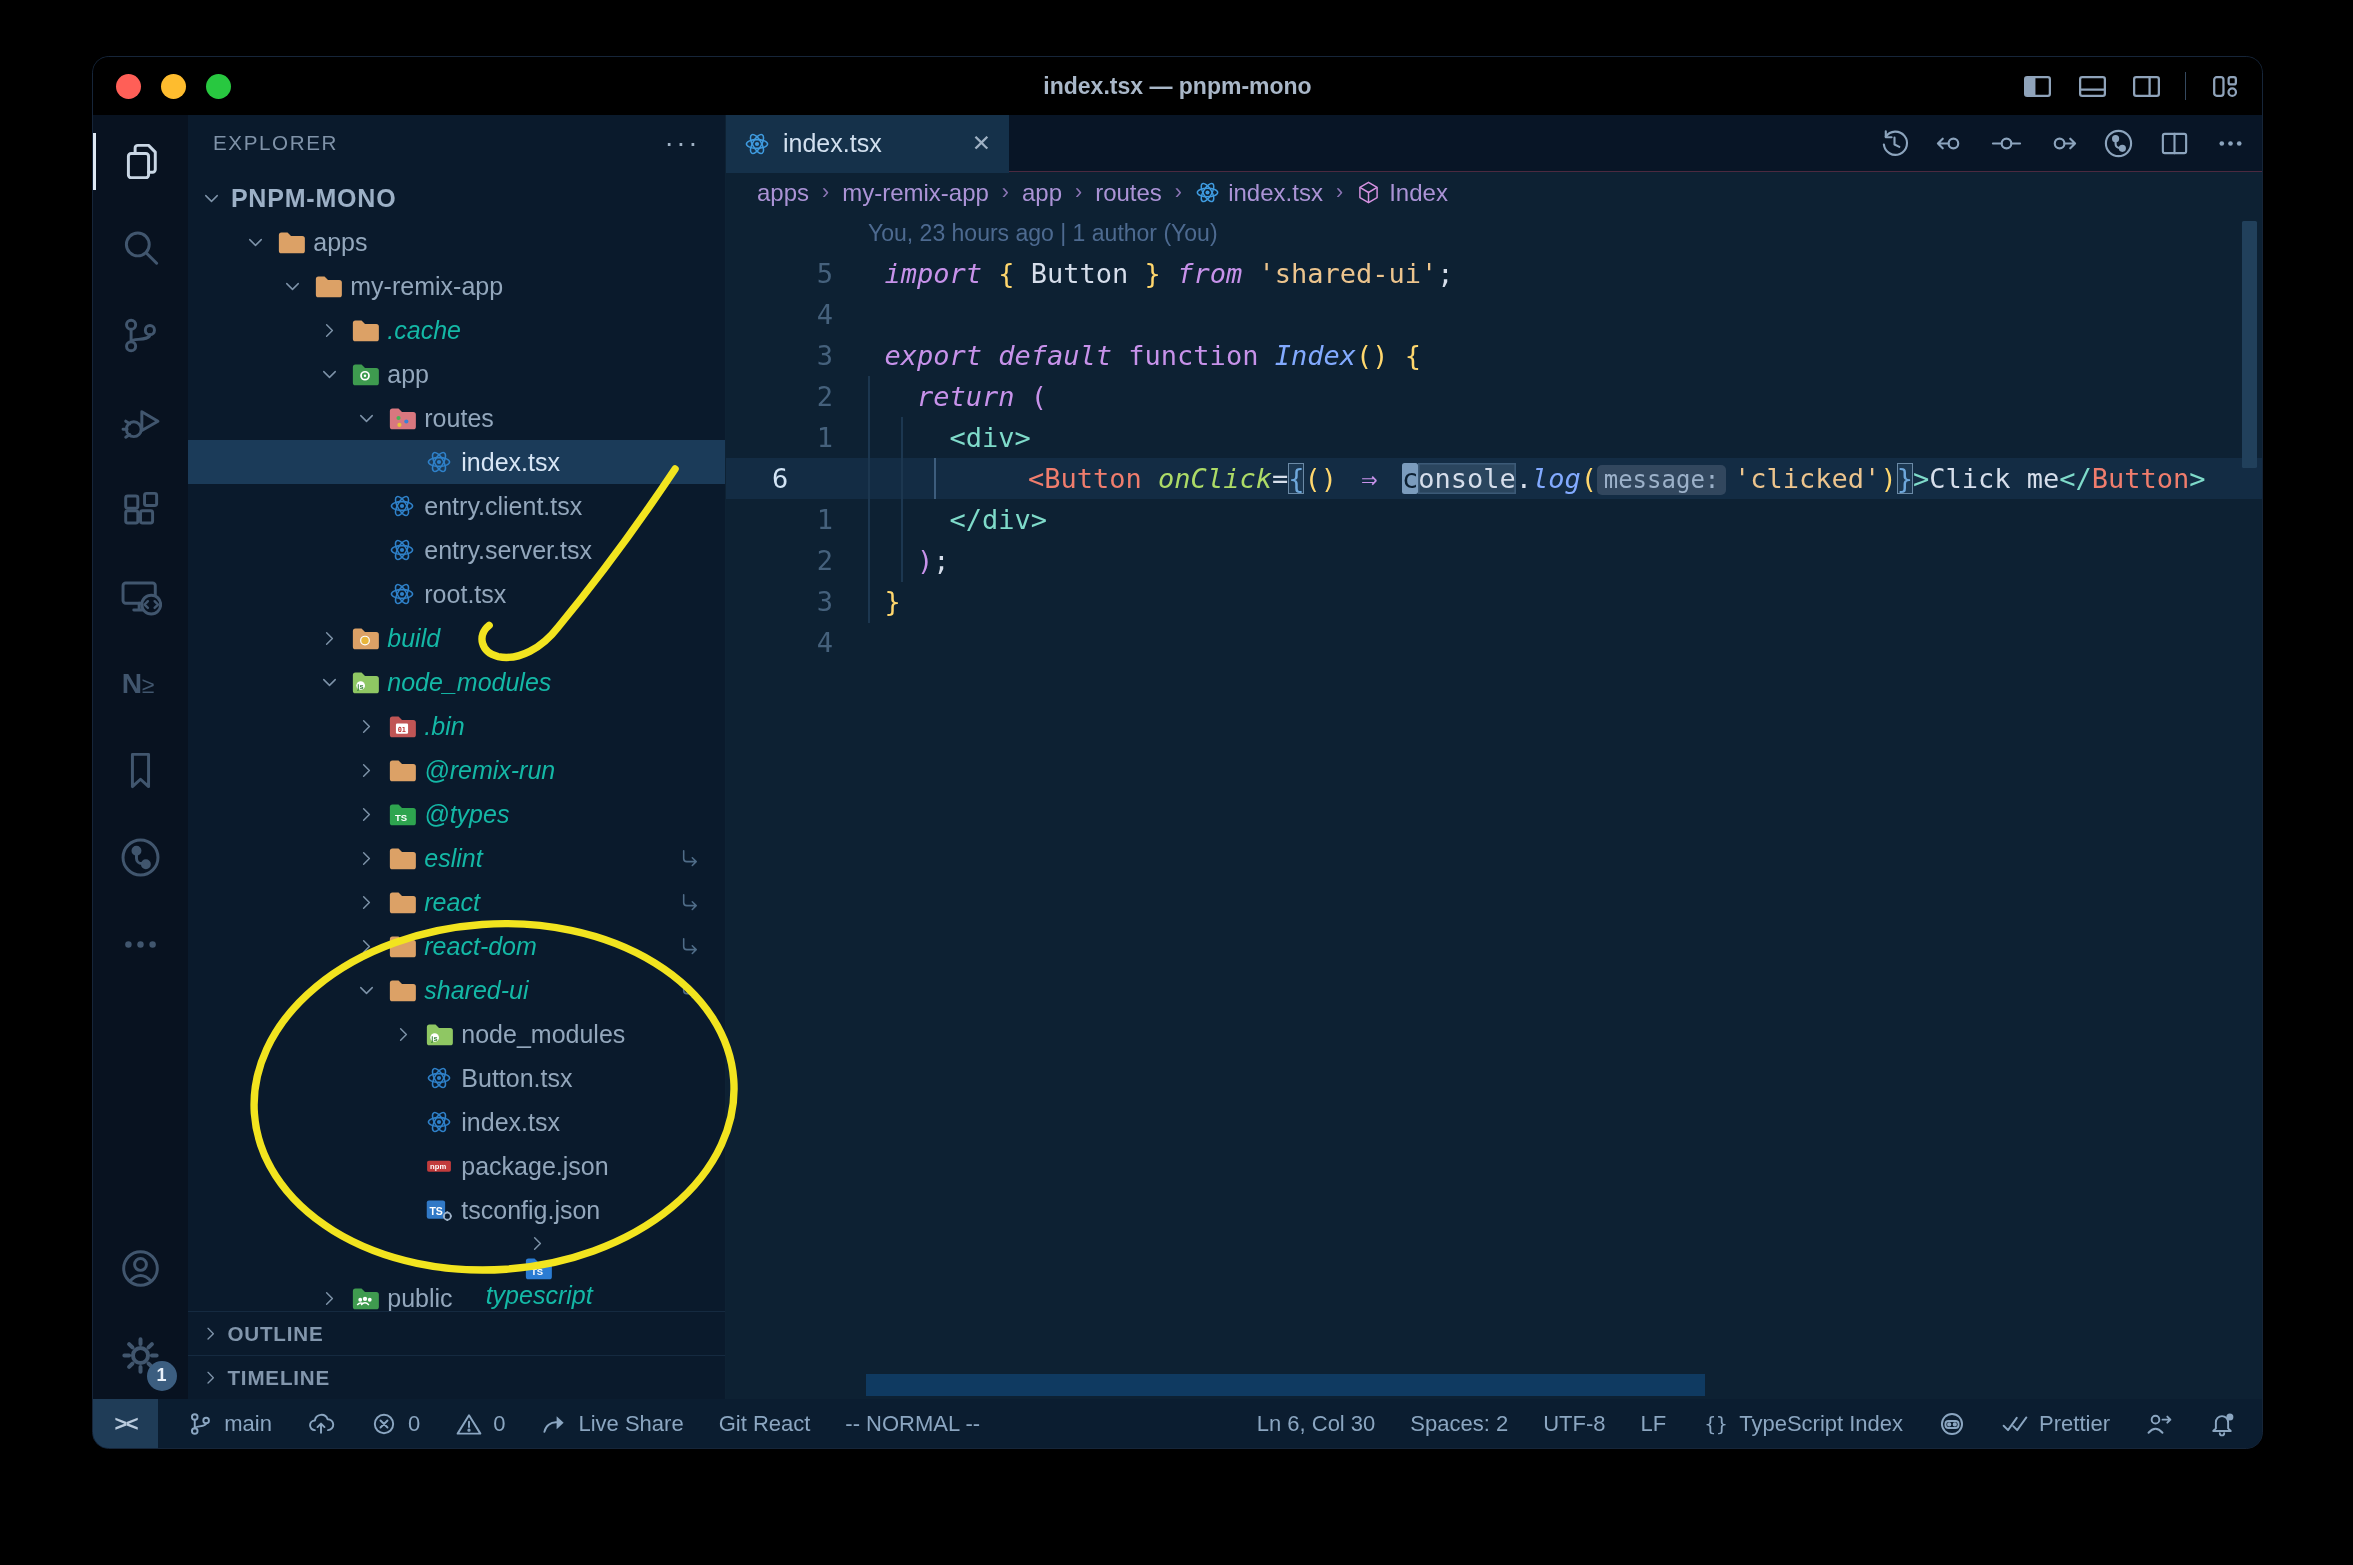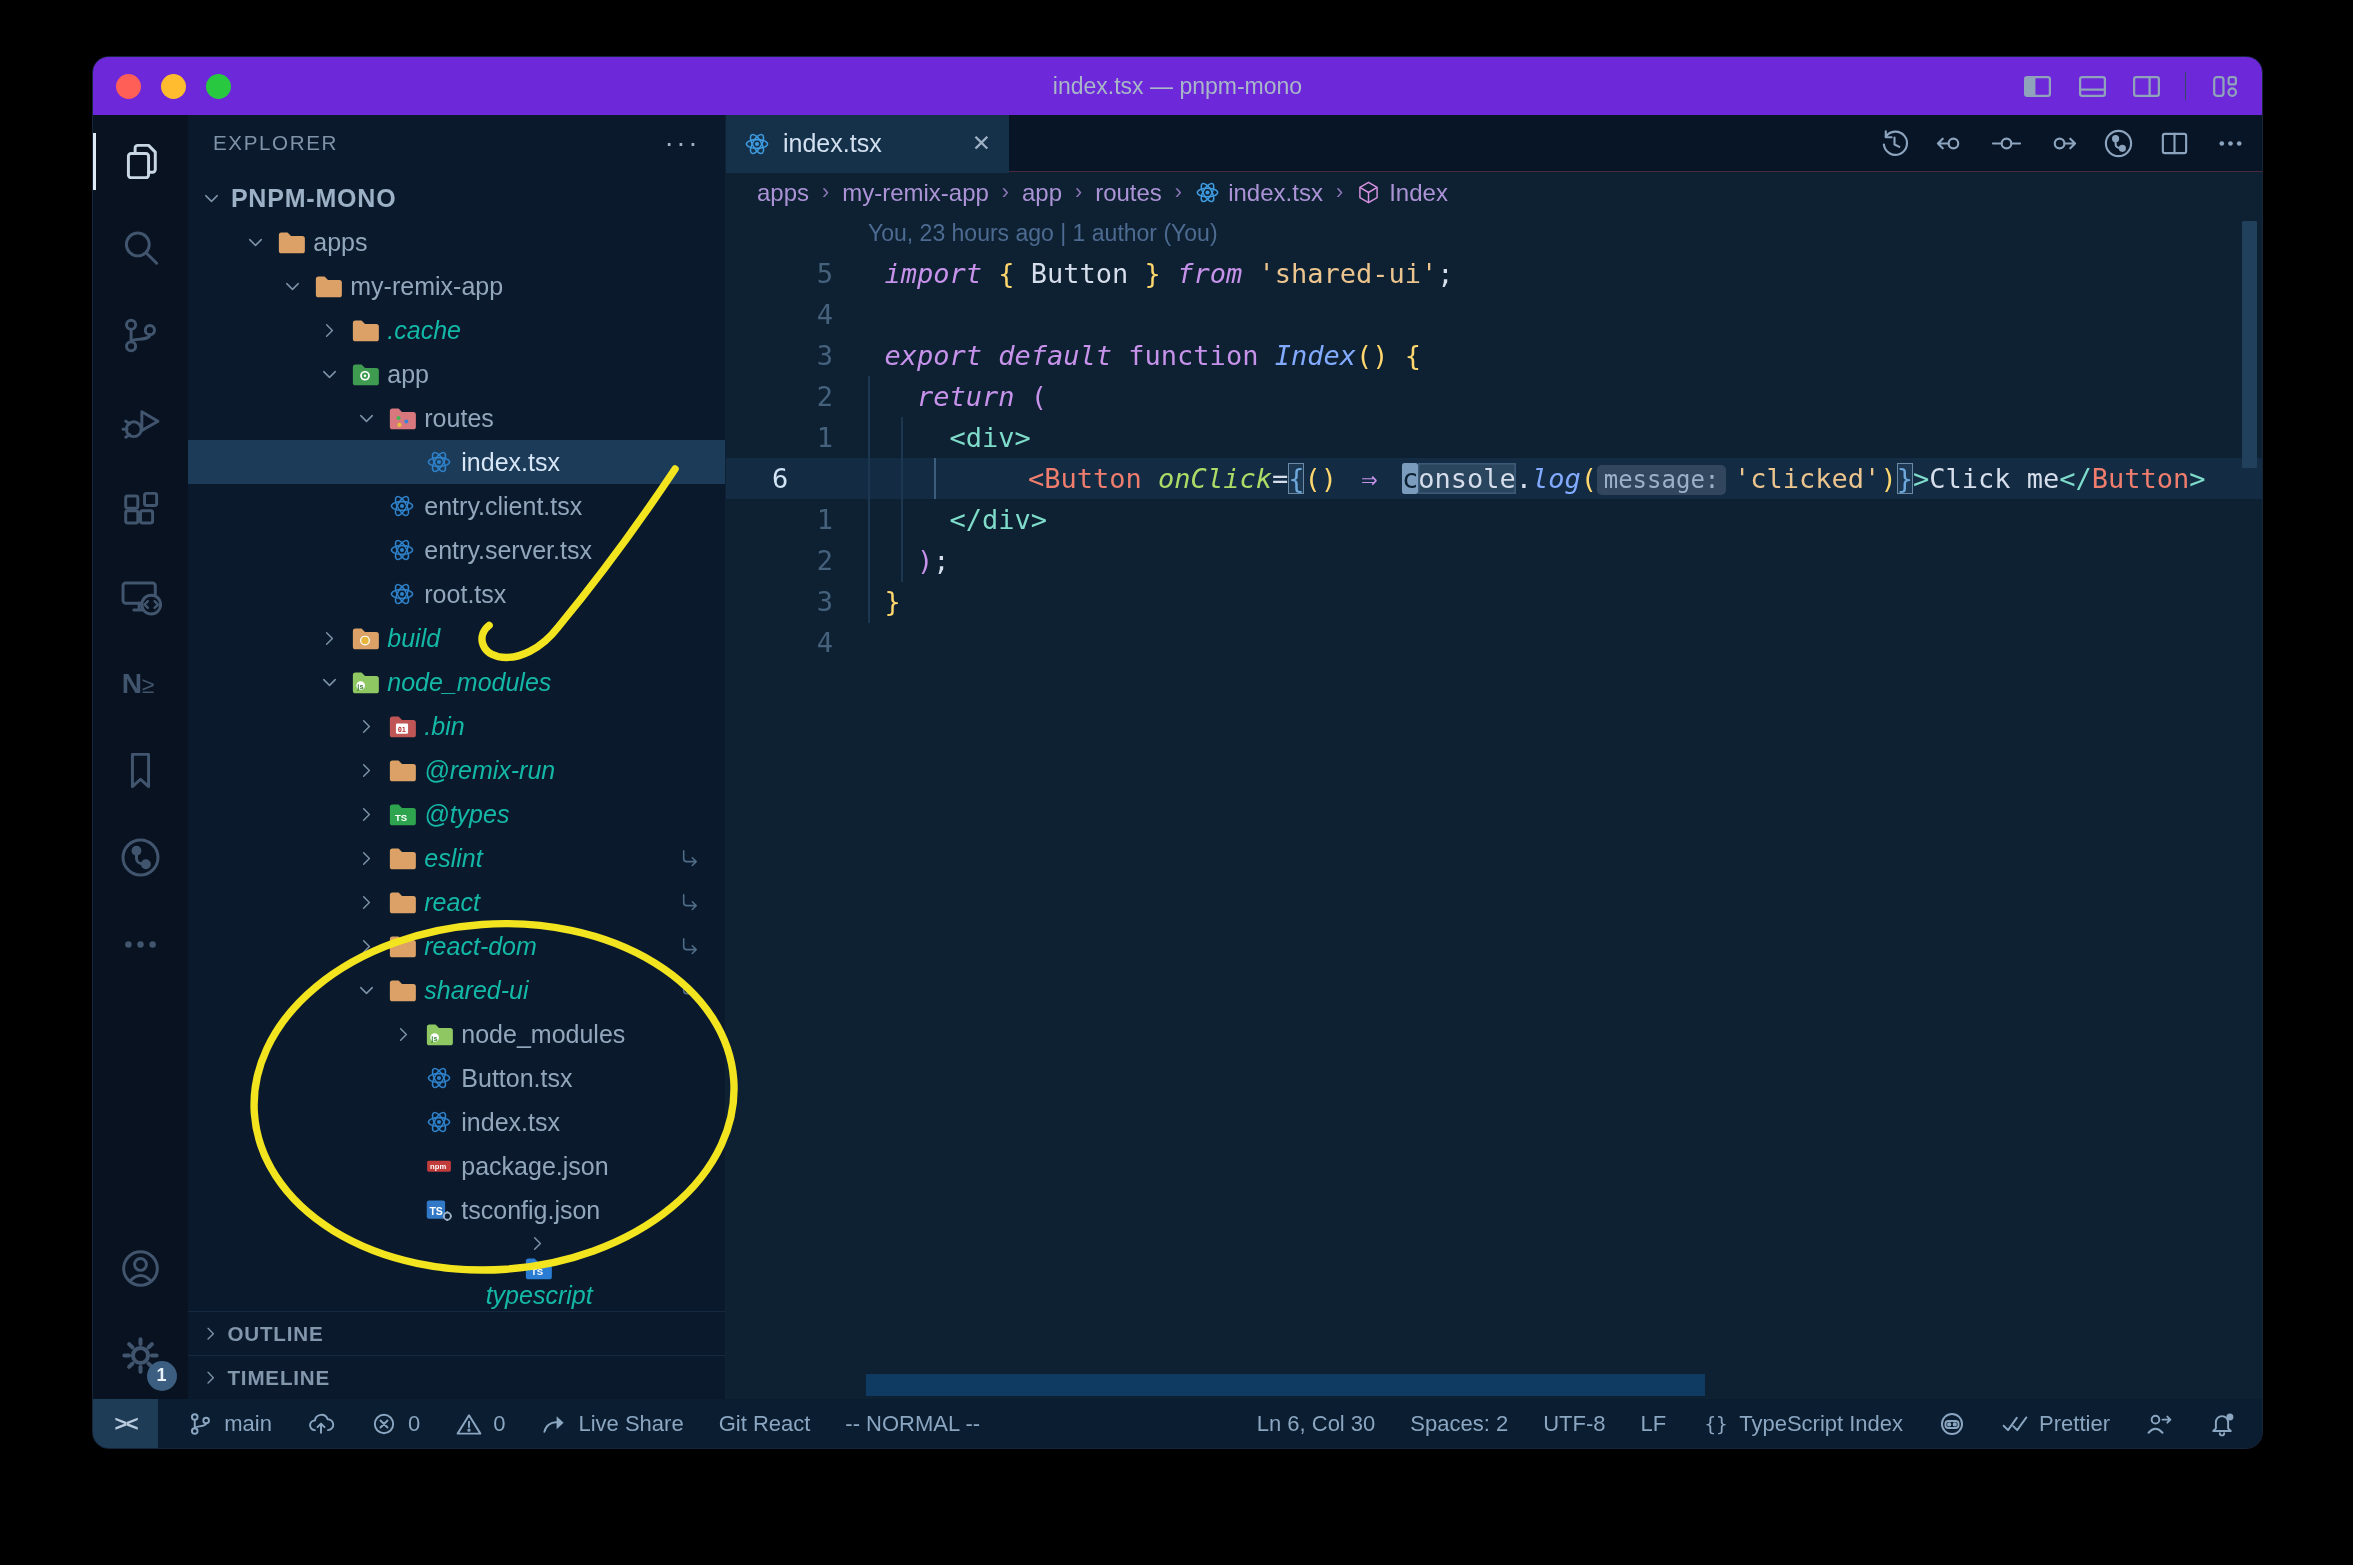--- a/index.html
+++ b/index.html
@@ -1,21 +1,21 @@
 <!DOCTYPE html>
 <html style="font-size:13px"><head>
 <meta charset="utf-8">
 <style>
   html,body{margin:0;padding:0;width:2354px;height:1565px;background:#000;overflow:hidden;
     font-family:"Liberation Sans",sans-serif;-webkit-font-smoothing:antialiased;}
   .window{position:absolute;left:92px;top:56px;width:2169px;height:1391px;background:#0b1b2d;
     border-radius:16.5px;overflow:hidden;display:flex;flex-direction:column;
     box-shadow:0 33px 99px rgba(0,0,0,.85);border:0.8px solid #162539;}
   
-  .titlebar{height:58px;background:#6d28d9;position:relative;flex:0 0 auto;display:flex;align-items:center;}
+  .titlebar{height:58px;background:#000000;position:relative;flex:0 0 auto;display:flex;align-items:center;font-weight:bold;}
   .traffic{position:absolute;left:23px;top:16.5px;display:flex;gap:20px;}
   .tl{width:25px;height:25px;border-radius:50%;}
   .win-title{position:absolute;left:0;right:0;text-align:center;color:#a9b7c8;font-size:23px;}
   .tb-right{position:absolute;right:21.4px;top:0;height:58px;display:flex;align-items:center;gap:21.4px;color:#8fa3ba;}
   .tb-sep{width:1.6px;height:28px;background:#35495f;}
   
   .main{flex:1;display:flex;min-height:0;}
   .activitybar{width:95px;background:#081220;display:flex;flex-direction:column;align-items:center;padding-top:3.3px;flex:0 0 auto;}
   .ab-item{width:95px;height:87px;display:flex;align-items:center;justify-content:center;color:#41566e;position:relative;}
   .ab-item.active{color:#c9d6e4;}
@@ -591,20 +591,37 @@
                 <text x="8" y="22.5" font-size="11" font-weight="bold" fill="#fff" stroke="none" font-family="Liberation Sans">TS</text>
               </svg>
             </span>
             <span class="lbl">typescript</span>
             <span class="symlink">
               <svg width="25" height="25" viewBox="0 0 32 32" fill="none" stroke="currentColor" stroke-width="2.2" stroke-linecap="round" stroke-linejoin="round">
                 <path d="M6 6 v10 a4 4 0 0 0 4 4 h12 M17 15 l5 5 -5 5" stroke-width="2"></path>
               </svg>
             </span>
           </div>
+          <div class="row" style="padding-left: 125px;">
+            <span class="chev">
+              <svg width="23" height="23" viewBox="0 0 32 32" fill="none" stroke="currentColor" stroke-width="2.2" stroke-linecap="round" stroke-linejoin="round">
+                <path d="M12 8 L20 16 L12 24" stroke-width="2"></path>
+              </svg>
+            </span>
+            <span class="ficon">
+              <svg width="30" height="26" viewBox="0 0 32 30">
+                <path d="M2 7 q0-3 3-3 h7 l4 4 h13 q3 0 3 3 v14 q0 3-3 3 H5 q-3 0-3-3 z" fill="#3f9b4f"></path>
+                <circle cx="10.5" cy="17" r="2.2" fill="#fff"></circle>
+                <circle cx="16" cy="16" r="2.5" fill="#fff"></circle>
+                <circle cx="21.5" cy="17" r="2.2" fill="#fff"></circle>
+                <path d="M7 23 q3.5-4 7-1 M11.5 23 q4.5-5 9 0" stroke="#fff" stroke-width="1.6" fill="none"></path>
+              </svg>
+            </span>
+            <span class="lbl">public</span>
+          </div>
         </div>
       <div class="sb-sections" id="sections">
           <div class="section">
             <span style="color: rgb(126, 147, 169);">
               <svg width="21.4" height="21.4" viewBox="0 0 32 32" fill="none" stroke="currentColor" stroke-width="2.2" stroke-linecap="round" stroke-linejoin="round">
                 <path d="M12 8 L20 16 L12 24" stroke-width="2"></path>
               </svg>
             </span>
             <span>OUTLINE</span>
           </div>

